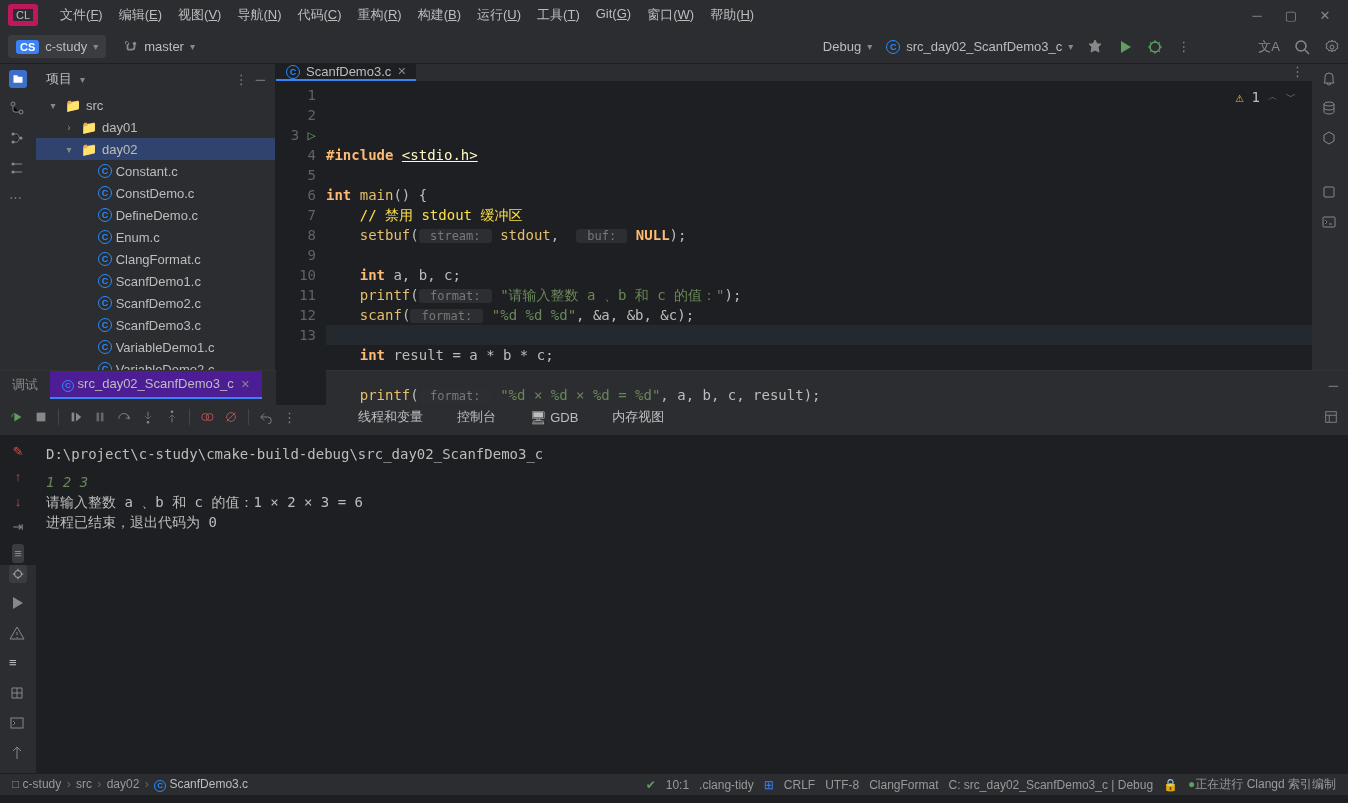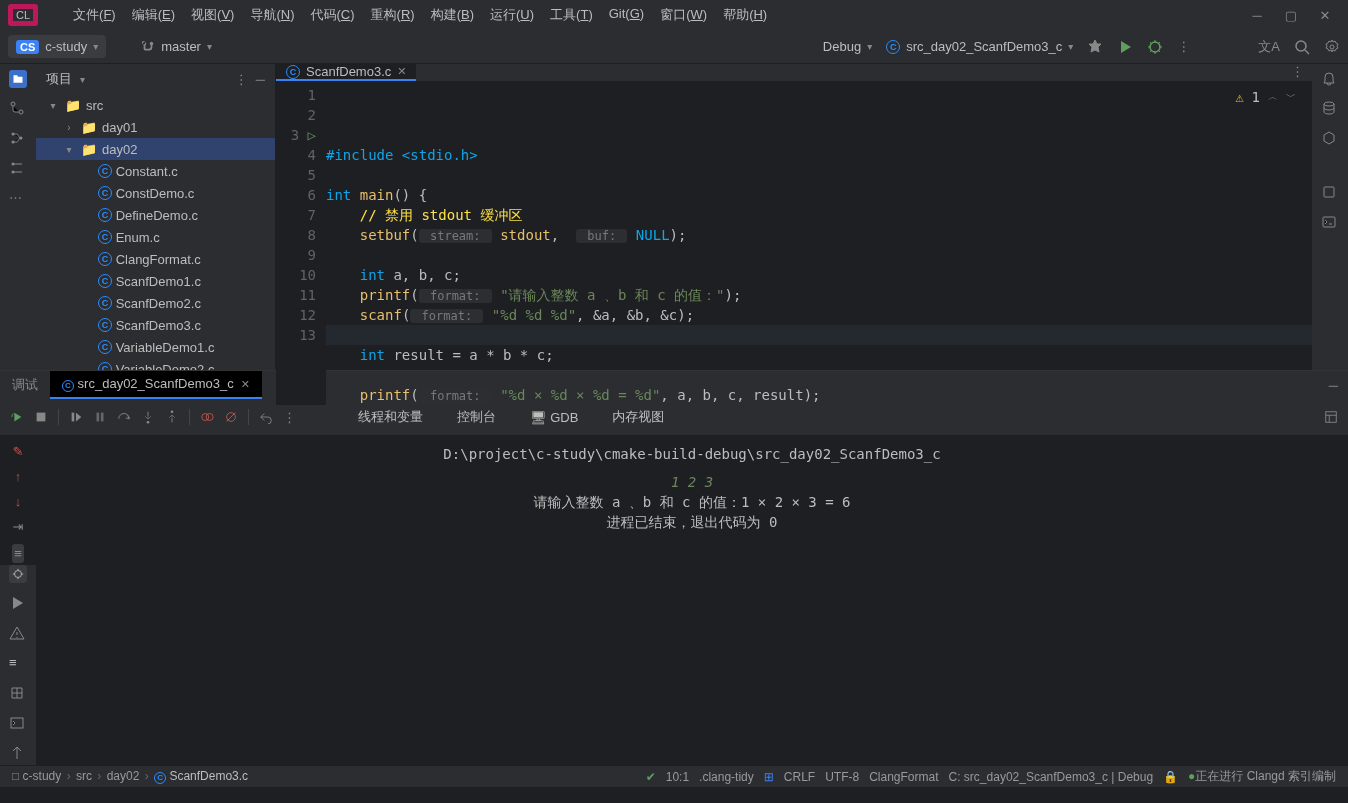--- a/index.html
+++ b/index.html
@@ -1,24 +1,24 @@
 <!DOCTYPE html>
 <html><head>
 <meta charset="utf-8">
 <style>
 * { margin: 0; padding: 0; box-sizing: border-box; }
 body { font-family: "Segoe UI", Arial, sans-serif; background: #1e1f22; color: #bdbdbd; font-size: 13px; overflow: hidden; width: 1348px; height: 803px; }
 .titlebar { display: flex; align-items: center; height: 30px; background: #2b2d30; padding: 0 8px; gap: 4px; }
 .titlebar .logo { font-size: 11px; border: 5px solid #be185d; border-radius: 3px; padding: 0 3px; color: #bdbdbd; }
-.titlebar .menus { display: flex; gap: 4px; margin-left: 25px; }
+.titlebar .menus { display: flex; gap: 4px; margin-left: 12px; }
 .titlebar .menu { padding: 2px 6px; cursor: pointer; }
 .titlebar .menu u { text-decoration: underline; }
 .titlebar .winbuttons { margin-left: auto; display: flex; gap: 20px; padding-right: 8px; }
 .winbtn { width: 14px; height: 14px; display: flex; align-items: center; justify-content: center; cursor: pointer; color: #888; }
-.toolbar { display: flex; align-items: center; height: 34px; background: #2b2d30; padding: 0 8px; gap: 29px; border-bottom: 1px solid #1e1f22; }
+.toolbar { display: flex; align-items: center; height: 34px; background: #2b2d30; padding: 0 8px; gap: 12px; border-bottom: 1px solid #1e1f22; }
 .project-chip { display: flex; align-items: center; gap: 6px; background: #3a3c40; padding: 4px 8px; border-radius: 4px; cursor: pointer; }
 .cs-badge { background: #3b82f6; color: white; border-radius: 3px; padding: 1px 4px; font-size: 11px; font-weight: bold; }
 .chev { font-size: 10px; color: #888; }
 .branch-chip { display: flex; align-items: center; gap: 6px; cursor: pointer; padding: 4px 6px; }
 .toolbar-right { margin-left: auto; display: flex; align-items: center; gap: 14px; }
 .config-chip { display: flex; align-items: center; gap: 6px; cursor: pointer; }
 .main { display: flex; height: 306px; }
 .left-rail { width: 36px; background: #2b2d30; display: flex; flex-direction: column; padding-top: 6px; gap: 12px; align-items: center; }
 .rail-ic { width: 18px; height: 18px; cursor: pointer; }
 .right-rail { width: 36px; background: #2b2d30; display: flex; flex-direction: column; padding-top: 6px; gap: 12px; align-items: center; }
@@ -38,46 +38,46 @@
 .editor-tab { display: flex; align-items: center; gap: 6px; padding: 0 10px; background: #1e1f22; border-bottom: 2px solid #3b82f6; cursor: pointer; }
 .etab-close { color: #888; cursor: pointer; font-size: 11px; }
 .editor-tabs .sp { flex: 1; }
 .editor-tabs .more { padding: 0 8px; cursor: pointer; color: #888; }
 .code-area { flex: 1; display: flex; font-family: Consolas, monospace; font-size: 14px; line-height: 20px; position: relative; }
 .gutter { width: 50px; text-align: right; color: #606366; padding-right: 10px; padding-top: 4px; background: #1e1f22; }
 .gutter .ln { height: 20px; }
 .code { flex: 1; padding-top: 4px; white-space: pre; position: relative; }
 .code .line { height: 20px; }
 .code .hl-line { background: rgba(50, 60, 75, 0.35); }
-.kw { color: #0ea5e9; }
+.kw { color: #fdba74; font-weight: bold; }
 .fn { color: #e8bf6a; }
 .str { color: #6a8759; }
 .cmt { color: #fde047; }
-.inc { color: #0ea5e9; }
+.inc { color: #fef9c3; text-decoration: underline; }
 .hint { color: #787878; background: #2c2e31; border-radius: 3px; padding: 0 4px; font-size: 12px; }
 .warn-badge { position: absolute; right: 12px; top: 4px; display: flex; align-items: center; gap: 8px; background: #1e1f22; padding: 2px 4px; }
 .warn-tri { color: #e2b53f; }
 .breadcrumb-fn { display: flex; align-items: center; gap: 6px; height: 22px; padding: 0 10px; font-size: 12px; color: #888; background: #2b2d30; border-top: 1px solid #1e1f22; }
 .f-badge { background: #b84e4e; color: white; font-size: 10px; padding: 0 3px; border-radius: 2px; }
 .debug-panel { height: 403px; display: flex; flex-direction: column; background: #1e1f22; border-top: 1px solid #333; }
 .debug-header { display: flex; background: #2b2d30; height: 28px; align-items: stretch; }
 .dbg-tab { padding: 5px 12px; cursor: pointer; color: #bdbdbd; font-size: 13px; }
-.dbg-tab.active { border-bottom: 2px solid #3b82f6; background: #000000; }
+.dbg-tab.active { border-bottom: 2px solid #3b82f6; background: #4c1d95; }
 .dbg-tab.inactive { color: #888; }
 .dbg-close { color: #888; font-size: 11px; margin-left: 4px; }
 .debug-toolbar { display: flex; align-items: center; gap: 10px; padding: 4px 10px; background: #2b2d30; border-bottom: 1px solid #1e1f22; }
 .dbg-ic { cursor: pointer; color: #888; display: flex; align-items: center; }
 .dbg-ic svg, .rail-ic svg { display: block; }
 .console-area { display: flex; height: 100%; }
 .console-left { width: 36px; display: flex; flex-direction: column; align-items: center; padding-top: 8px; gap: 10px; background: #1e1f22; }
 .console-content { flex: 1; padding: 8px 10px; font-family: Consolas, monospace; font-size: 14px; line-height: 20px; }
-.console-line { white-space: pre; text-align: center; }
+.console-line { white-space: pre; }
 .input-val { color: #6a8759; font-style: italic; margin-top: 8px; }
 .left-tool-rail { position: fixed; left: 0; bottom: 30px; width: 36px; background: #2b2d30; display: flex; flex-direction: column-reverse; align-items: center; gap: 12px; padding-bottom: 10px; }
-.statusbar { display: flex; align-items: center; height: 22px; background: #2b2d30; padding: 0 12px; gap: 10px; font-size: 12px; color: #999; position: fixed; bottom: 16px; width: 100%; border-top: 1px solid #1e1f22; }
+.statusbar { display: flex; align-items: center; height: 22px; background: #2b2d30; padding: 0 12px; gap: 10px; font-size: 12px; color: #999; position: fixed; bottom: 8px; width: 100%; border-top: 1px solid #1e1f22; }
 .statusbar .sp { flex: 1; }
 .crumb-sep { color: #666; margin: 0 2px; }
 .bc-file { color: #bdbdbd; }
 .status-dot { color: #5f9e5f; }
 svg { pointer-events: none; }
 </style>
 </head>
 <body>
 
 <div class="titlebar">

